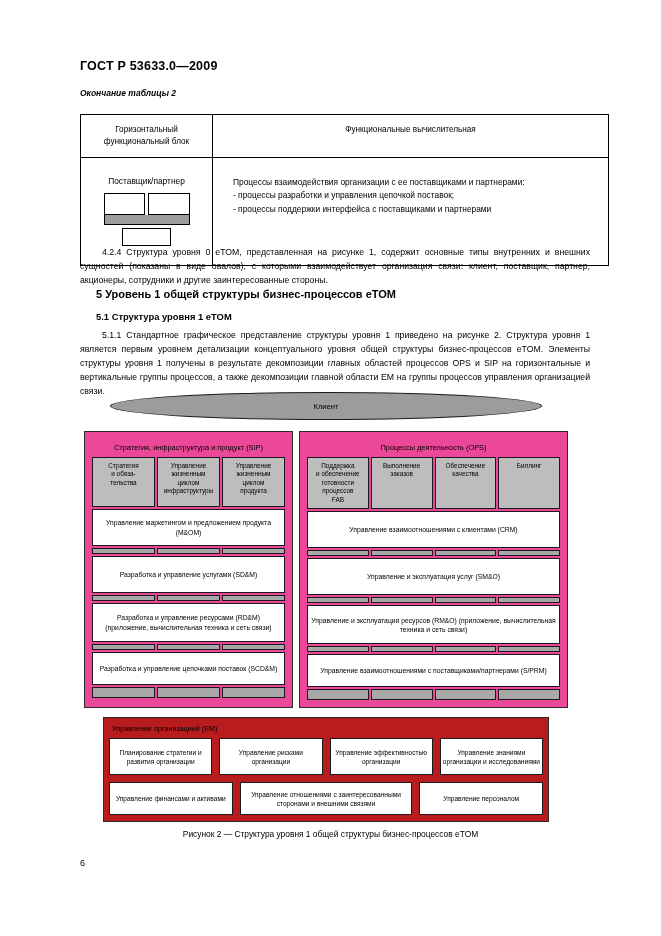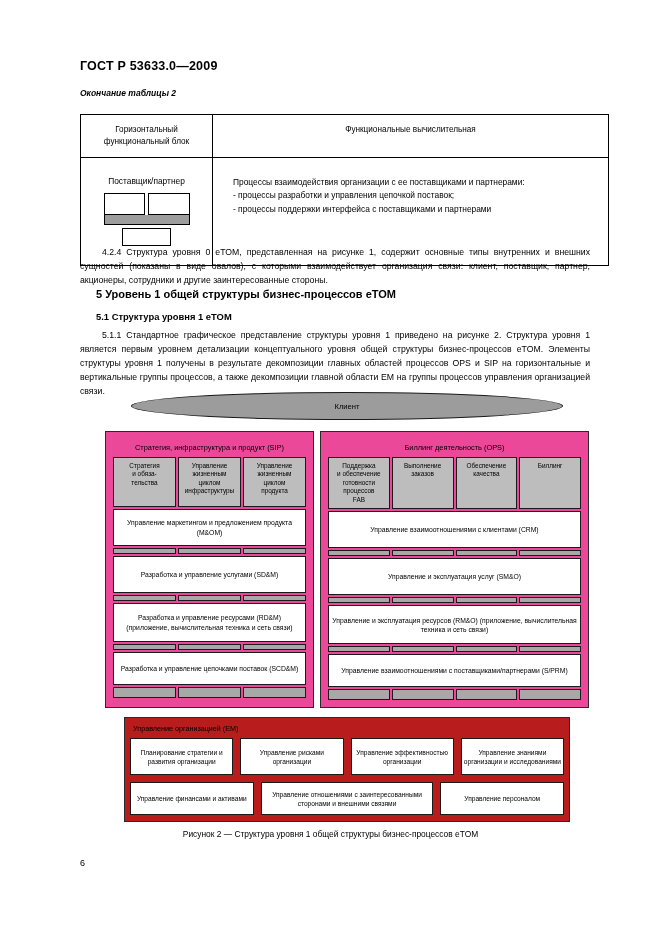--- a/index.html
+++ b/index.html
@@ -119,21 +119,21 @@
   }
   .h2 {
     position: absolute;
     left: 96px;
     font-size: 9.4px;
     font-weight: bold;
   }
   
   .figure {
     position: absolute;
-    left: 92px;
+    left: 71px;
     top: 392px;
     width: 510px;
   }
   .oval {
     width: 430px;
     height: 26px;
     margin: 0 auto;
     background: #9c9c9c;
     border: 1px solid #1a1a1a;
     border-radius: 50% / 50%;
@@ -351,21 +351,21 @@
 
         <div class="hband" style="height:33px;">Разработка и управление цепочками поставок (SCD&amp;M)</div>
         <div class="foot-row">
           <div class="foot-cell"></div>
           <div class="foot-cell"></div>
           <div class="foot-cell"></div>
         </div>
       </div>
 
       <div class="col-shell col-ops">
-        <div class="col-title">Биллинг деятельность (OPS)</div>
+        <div class="col-title">Процессы деятельность (OPS)</div>
         <div class="vert-row">
           <div class="vert-box"><span style="white-space:pre-line">Поддержка
 и обеспечение
 готовности
 процессов
 FAB</span></div>
           <div class="vert-box"><span style="white-space:pre-line">Выполнение
 заказов</span></div>
           <div class="vert-box"><span style="white-space:pre-line">Обеспечение
 качества</span></div>

